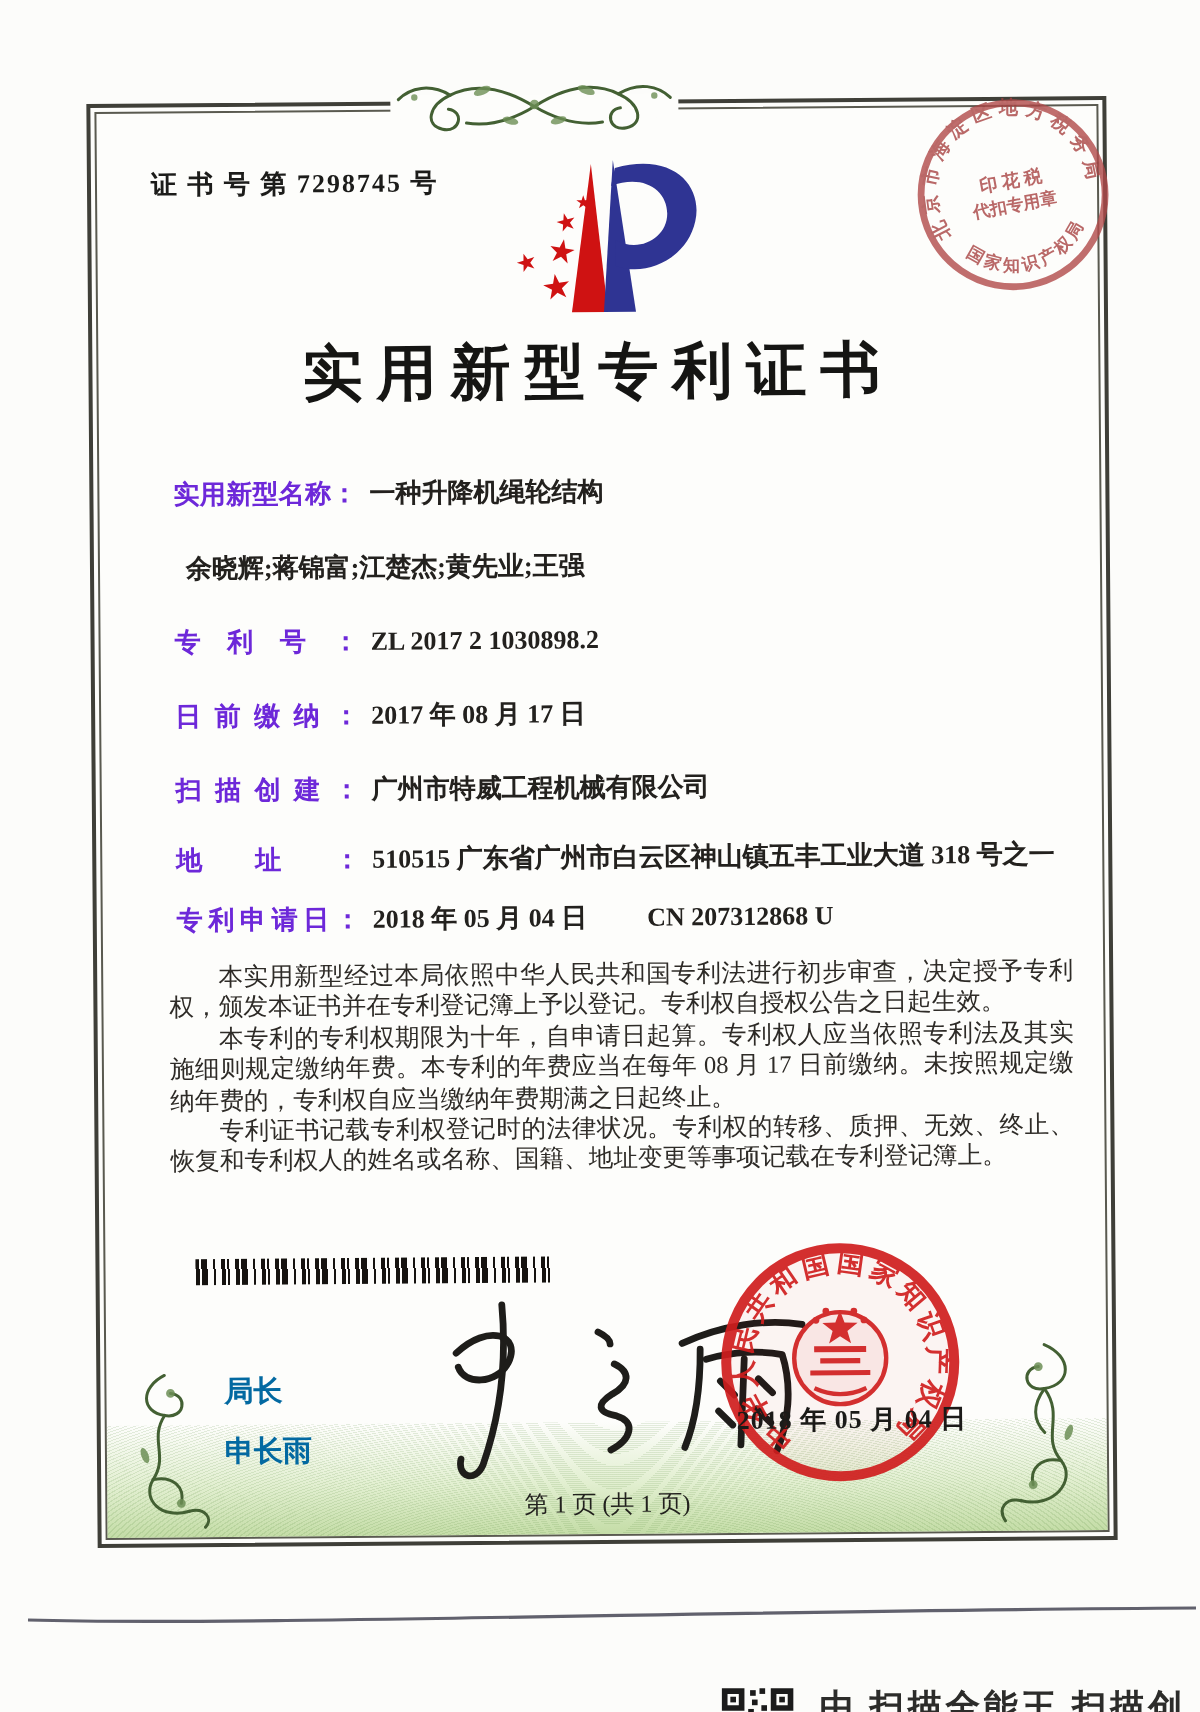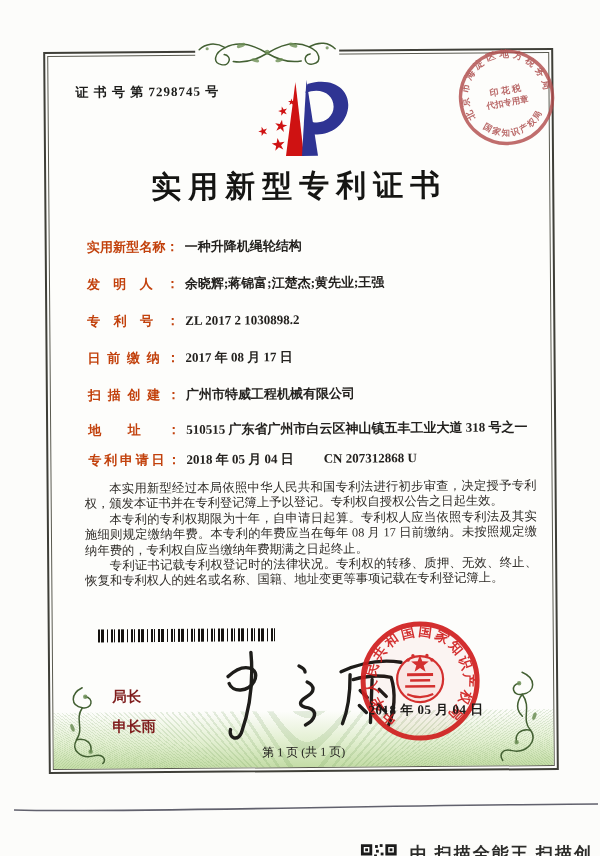--- a/index.html
+++ b/index.html
@@ -32,21 +32,21 @@
   }
   .logo{ position:absolute; left:198px; top:26px; width:112px; height:84px; }
   .logo .star{ position:absolute; color:#cf1212; font-family:"DejaVu Sans",sans-serif; line-height:1; }
   .title{
     position:absolute; left:0; right:0; top:114px; text-align:center;
     font-size:30px; font-weight:700; letter-spacing:7px; color:#151513;
   }
   .fields{ position:absolute; left:40px; top:182px; right:24px; font-size:13px; }
   .field-row{ display:flex; line-height:24px; margin-bottom:13px; }
   .field-label{
-    flex:0 0 92px; width:92px; font-weight:700; color:#c2410c;
+    flex:0 0 92px; width:92px; font-weight:700; color:#6d28d9;
     text-align-last:justify; text-align:justify; white-space:nowrap;
   }
   .field-value{ font-weight:600; color:#23211e; padding-left:6px; }
   .field-row.addr{ line-height:20px; margin-bottom:8px; }
   .field-row.addr .field-value{ max-width:368px; }
   .grant-row{ display:flex; line-height:24px; }
   .grant-row .pair{ display:flex; }
   .grant-row .pair2{ margin-left:24px; }
   .paragraphs{
     position:absolute; left:36px; top:428px; width:452px;
@@ -57,21 +57,21 @@
   .barcode{
     position:absolute; left:48px; top:576px; width:178px; height:13px;
     background:repeating-linear-gradient(90deg,
       #15120f 0 2px, #fdfdfb 2px 3px,
       #15120f 3px 6px, #fdfdfb 6px 9px,
       #15120f 9px 10px, #fdfdfb 10px 13px,
       #15120f 13px 15px, #fdfdfb 15px 16px,
       #15120f 16px 17px, #fdfdfb 17px 20px);
   }
   .commissioner{ position:absolute; left:62px; top:628px; font-size:14.5px;
-    font-weight:700; line-height:30px; color:#7f1d1d; }
+    font-weight:700; line-height:30px; color:#0369a1; }
   .signature{ position:absolute; left:165px; top:592px; width:205px; height:112px; }
   .seal{ position:absolute; left:308px; top:568px; width:124px; height:124px; z-index:3; }
   .seal-date{
     position:absolute; left:318px; top:650px; width:160px; z-index:4;
     font-size:13px; font-weight:700; color:#1b1a18; letter-spacing:.5px;
   }
   .page-num{ position:absolute; left:0; right:0; top:692px; text-align:center;
     font-size:12px; color:#22211e; }
   .flourish{ position:absolute; }
   .tax-stamp{ position:absolute; left:402px; top:-12px; width:118px; height:118px; }
@@ -148,21 +148,20 @@
     </div>
 
     <div class="title">实用新型专利证书</div>
 
     <div class="fields">
       <div class="field-row">
         <span class="field-label">实用新型名称：</span>
         <span class="field-value">一种升降机绳轮结构</span>
       </div>
       <div class="field-row">
-        <span class="field-label">发明人：</span>
         <span class="field-value">余晓辉;蒋锦富;江楚杰;黄先业;王强</span>
       </div>
       <div class="field-row">
         <span class="field-label">专利号：</span>
         <span class="field-value">ZL 2017 2 1030898.2</span>
       </div>
       <div class="field-row">
         <span class="field-label">日前缴纳：</span>
         <span class="field-value">2017 年 08 月 17 日</span>
       </div>

